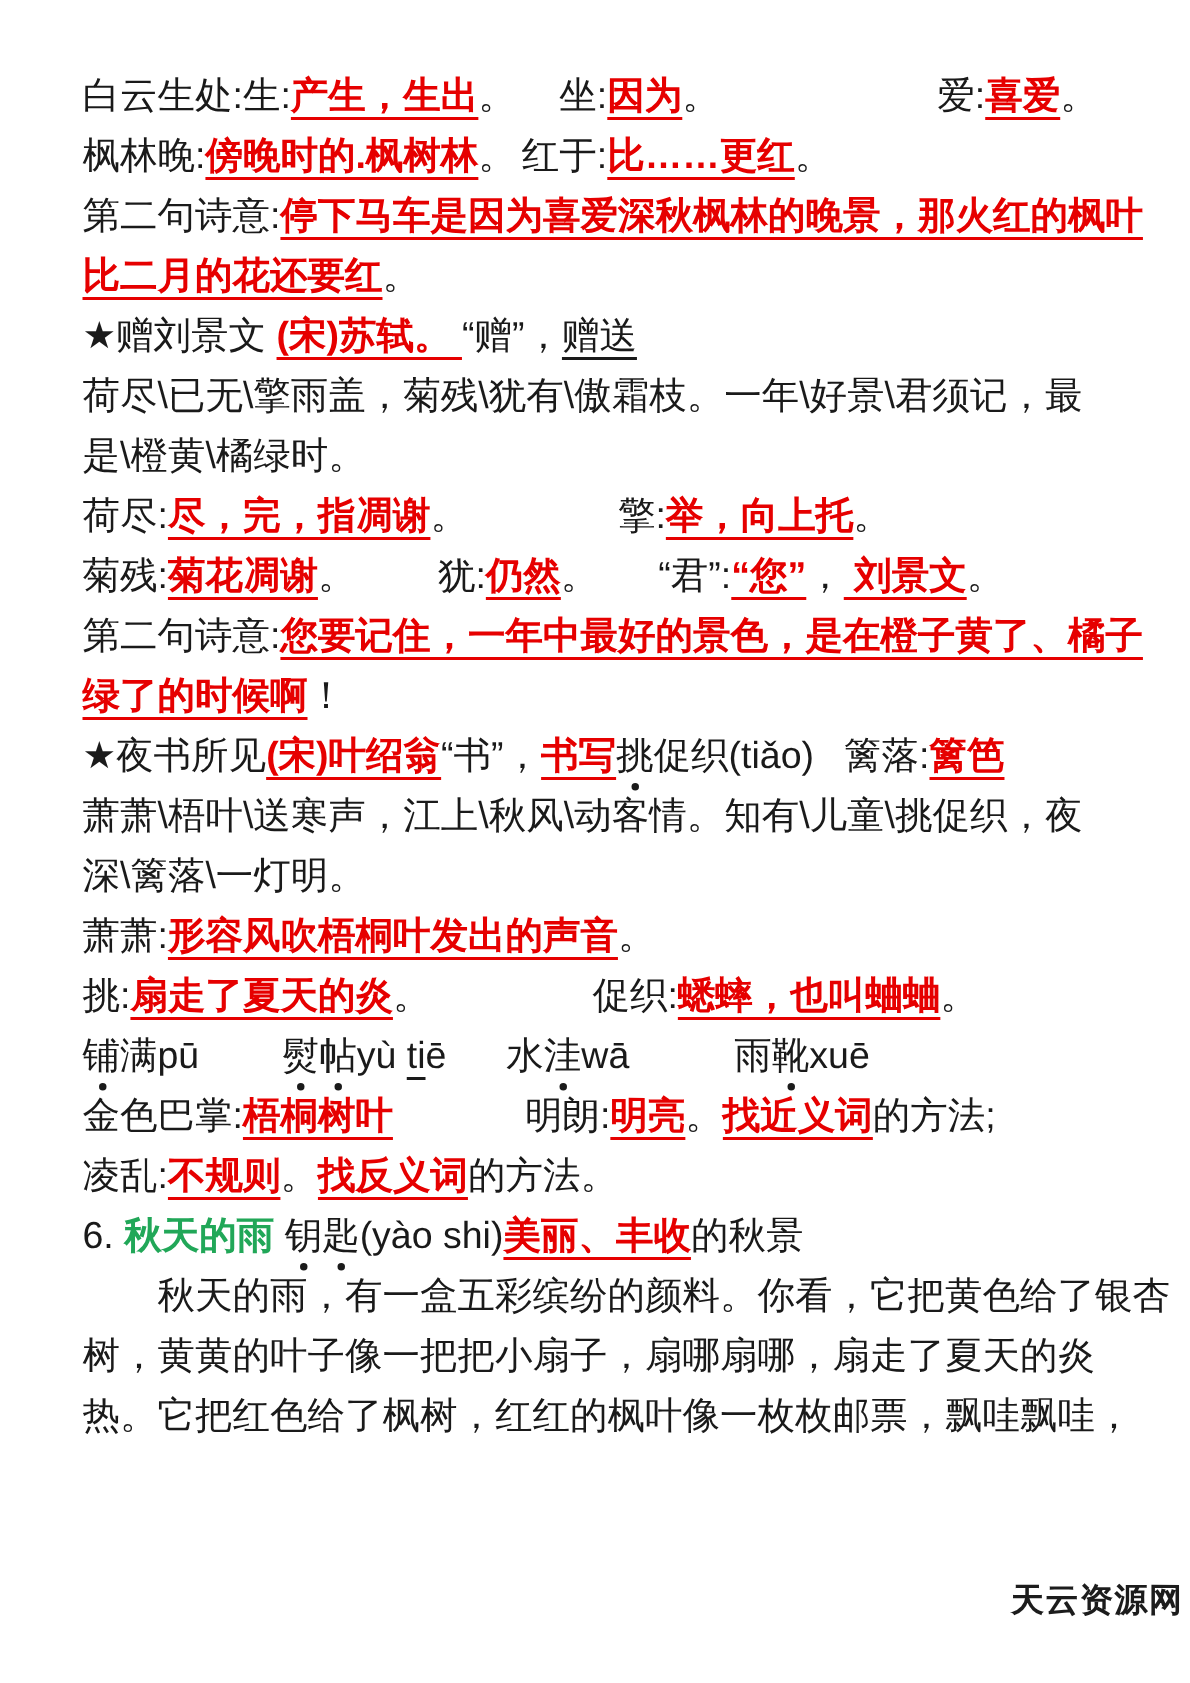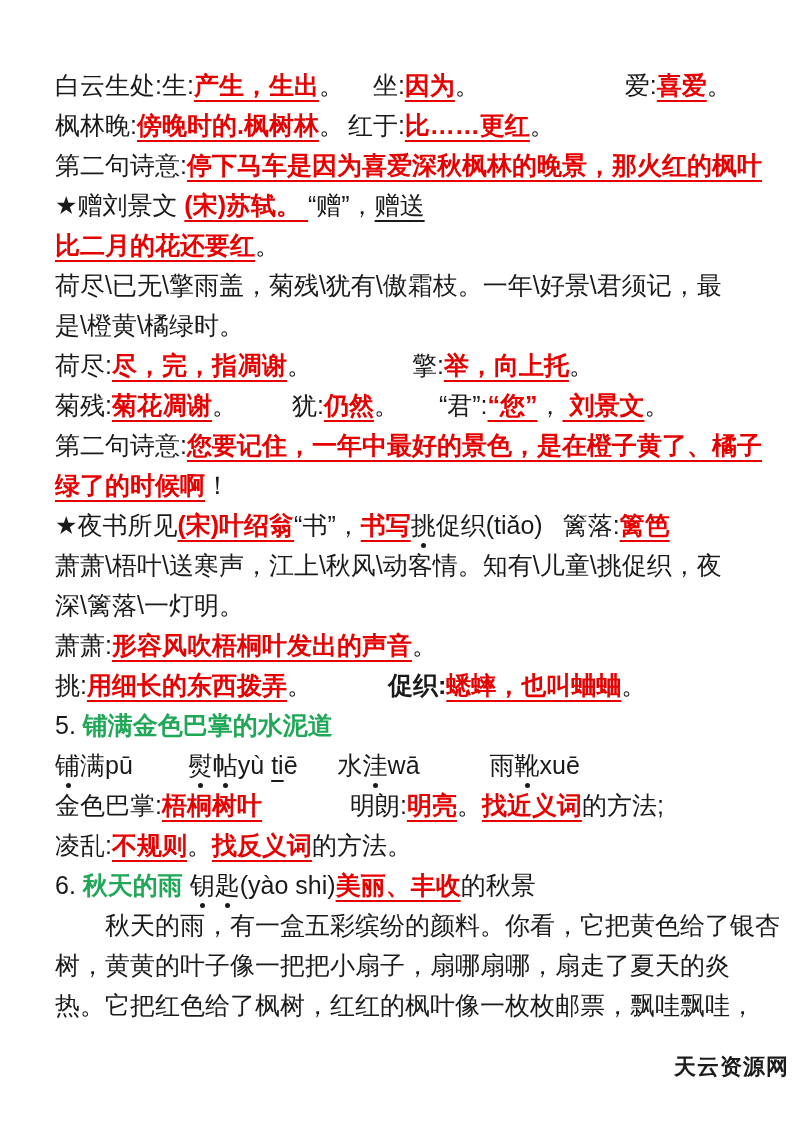--- a/index.html
+++ b/index.html
@@ -1,20 +1,20 @@
 <!DOCTYPE html>
 <html style="--red: #e60000; --green: #21a758; --ink: #1a1a1a; --wm: #1c1c1c;"><head>
 <meta charset="utf-8">
 <style>
   html,body{margin:0;padding:0;}
   body{
     width:793px;height:1122px;background:#ffffff;position:relative;overflow:hidden;
     font-family:"Liberation Sans","DejaVu Sans",sans-serif;
   }
-  .doc{position:absolute;left:55px;top:65px;width:712px;}
+  .doc{position:absolute;left:55px;top:44px;width:712px;}
   .line{
     height:40px;line-height:40px;white-space:nowrap;
     font-size:25px;color:var(--ink,#1a1a1a);
   }
   .seg{display:inline;}
   .r{
     color:var(--red,#e60000);font-weight:bold;
     text-decoration:underline;text-decoration-thickness:2px;text-underline-offset:6px;
   }
   .bu{
@@ -33,34 +33,33 @@
     color:var(--wm,#1c1c1c);
   }
 </style>
 </head>
 <body style="background: rgb(255, 255, 255);">
 
 <div class="doc" id="doc">
     <div class="line"><span class="seg">白云生处:生:</span><span class="seg r">产生，生出</span><span class="seg">。</span><span class="seg" style="margin-left: 29px;">坐:</span><span class="seg r">因为</span><span class="seg">。</span><span class="seg" style="margin-left: 145px;">爱:</span><span class="seg r">喜爱</span><span class="seg">。</span></div>
     <div class="line"><span class="seg">枫林晚:</span><span class="seg r">傍晚时的.枫树林</span><span class="seg">。</span><span class="seg" style="margin-left: 4px;">红于:</span><span class="seg r">比……更红</span><span class="seg">。</span></div>
     <div class="line"><span class="seg">第二句诗意:</span><span class="seg r">停下马车是因为喜爱深秋枫林的晚景，那火红的枫叶</span></div>
+    <div class="line"><span class="seg r">比二月的花还要红</span><span class="seg">。</span></div>
     <div class="line"><span class="seg">★赠刘景文 </span><span class="seg r">(宋)苏轼。 </span><span class="seg">“赠”，</span><span class="seg bu">赠送</span></div>
-    <div class="line"><span class="seg r">比二月的花还要红</span><span class="seg">。</span></div>
     <div class="line"><span class="seg">荷尽\已无\擎雨盖，菊残\犹有\傲霜枝。一年\好景\君须记，最</span></div>
     <div class="line"><span class="seg">是\橙黄\橘绿时。</span></div>
     <div class="line"><span class="seg">荷尽:</span><span class="seg r">尽，完，指凋谢</span><span class="seg">。</span><span class="seg" style="margin-left: 100px;">擎:</span><span class="seg r">举，向上托</span><span class="seg">。</span></div>
     <div class="line"><span class="seg">菊残:</span><span class="seg r">菊花凋谢</span><span class="seg">。</span><span class="seg" style="margin-left: 55px;">犹:</span><span class="seg r">仍然</span><span class="seg">。</span><span class="seg" style="margin-left: 40px;">“君”:</span><span class="seg r">“您”</span><span class="seg">，</span><span class="seg r"> 刘景文</span><span class="seg">。</span></div>
     <div class="line"><span class="seg">第二句诗意:</span><span class="seg r">您要记住，一年中最好的景色，是在橙子黄了、橘子</span></div>
     <div class="line"><span class="seg r">绿了的时候啊</span><span class="seg">！</span></div>
     <div class="line"><span class="seg">★夜书所见</span><span class="seg r">(宋)叶绍翁</span><span class="seg">“书”，</span><span class="seg r">书写</span><span class="seg"><span class="dc">挑</span></span><span class="seg">促织(tiǎo)</span><span class="seg" style="margin-left: 20px;">篱落:</span><span class="seg r">篱笆</span></div>
     <div class="line"><span class="seg">萧萧\梧叶\送寒声，江上\秋风\动客情。知有\儿童\挑促织，夜</span></div>
     <div class="line"><span class="seg">深\篱落\一灯明。</span></div>
     <div class="line"><span class="seg">萧萧:</span><span class="seg r">形容风吹梧桐叶发出的声音</span><span class="seg">。</span></div>
-    <div class="line"><span class="seg">挑:</span><span class="seg r">用细长的东西拨弄</span><span class="seg">。</span><span class="seg" style="margin-left: 76px; font-weight: bold;">促织:</span><span class="seg r">蟋蟀，也叫蛐蛐</span><span class="seg">。</span></div>
-    <div class="line"><span class="seg">5. </span><span class="seg g">铺满金色巴掌的水泥道</span></div>
+    <div class="line"><span class="seg">挑:</span><span class="seg r">扇走了夏天的炎</span><span class="seg">。</span><span class="seg" style="margin-left: 108px;">促织:</span><span class="seg r">蟋蟀，也叫蛐蛐</span><span class="seg">。</span></div>
     <div class="line"><span class="seg"><span class="dc">铺</span></span><span class="seg">满pū</span><span class="seg" style="margin-left: 55px;"><span class="dc">熨</span><span class="dc">帖</span></span><span class="seg">yù </span><span class="seg bu">ti</span><span class="seg">ē</span><span class="seg" style="margin-left: 40px;">水</span><span class="seg"><span class="dc">洼</span></span><span class="seg">wā</span><span class="seg" style="margin-left: 70px;">雨</span><span class="seg"><span class="dc">靴</span></span><span class="seg">xuē</span></div>
     <div class="line"><span class="seg">金色巴掌:</span><span class="seg r">梧桐树叶</span><span class="seg" style="margin-left: 88px;">明朗:</span><span class="seg r">明亮</span><span class="seg">。</span><span class="seg r">找近义词</span><span class="seg">的方法;</span></div>
     <div class="line"><span class="seg">凌乱:</span><span class="seg r">不规则</span><span class="seg">。</span><span class="seg r">找反义词</span><span class="seg">的方法。</span></div>
     <div class="line"><span class="seg">6. </span><span class="seg g">秋天的雨</span><span class="seg"> </span><span class="seg"><span class="dc">钥</span><span class="dc">匙</span></span><span class="seg">(yào shi)</span><span class="seg r">美丽、丰收</span><span class="seg">的秋景</span></div>
     <div class="line"><span class="seg">　　秋天的雨，有一盒五彩缤纷的颜料。你看，它把黄色给了银杏</span></div>
     <div class="line"><span class="seg">树，黄黄的叶子像一把把小扇子，扇哪扇哪，扇走了夏天的炎</span></div>
     <div class="line"><span class="seg">热。它把红色给了枫树，红红的枫叶像一枚枚邮票，飘哇飘哇，</span></div>
   </div>
 
 <div class="watermark">天云资源网</div>

